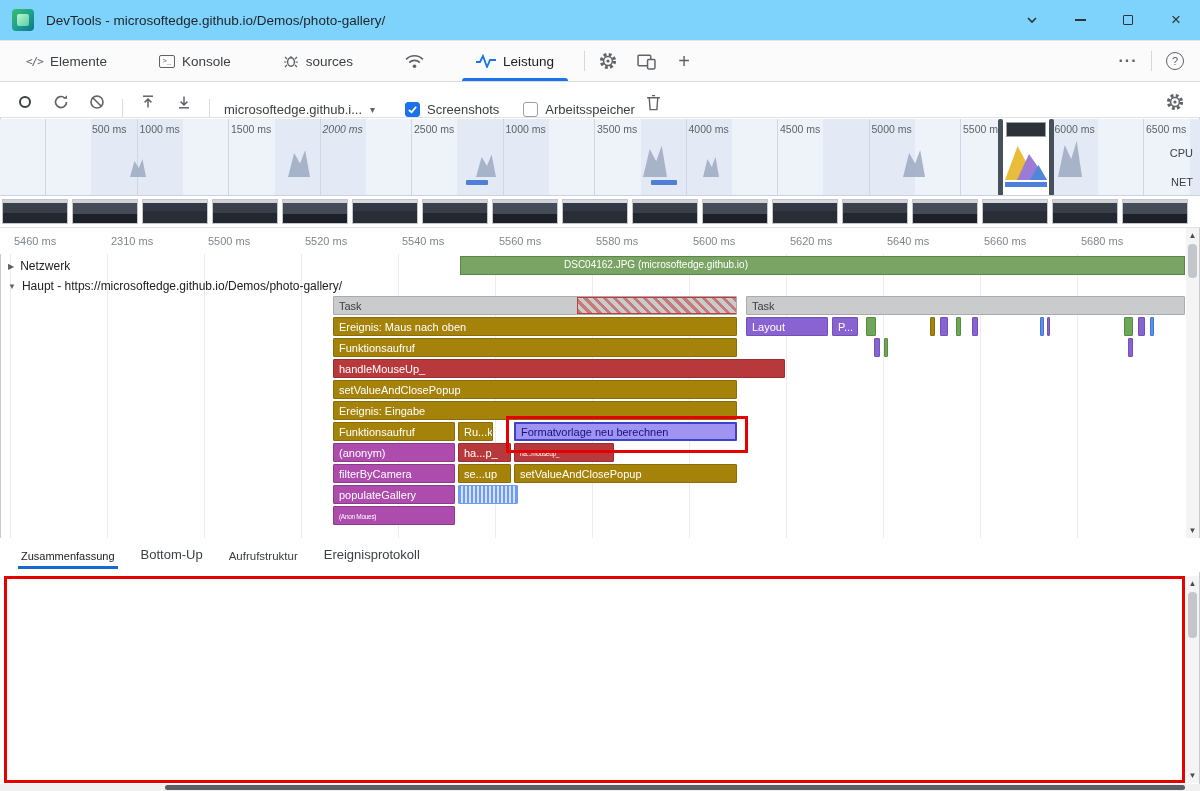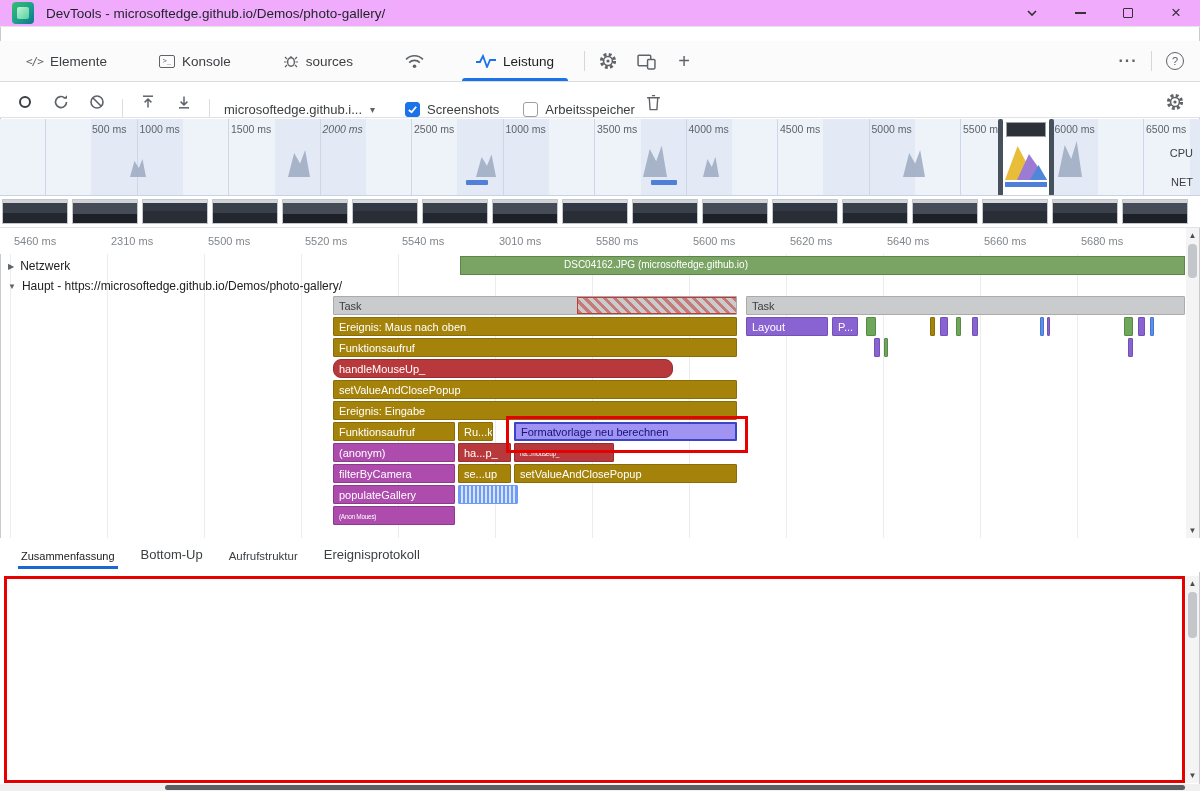--- a/index.html
+++ b/index.html
@@ -1,21 +1,21 @@
 <!DOCTYPE html>
 <html><head>
 <meta charset="utf-8">
 <style>
 *{margin:0;padding:0;box-sizing:border-box}
 html,body{width:1200px;height:791px}
 body{font-family:"Liberation Sans",sans-serif;color:#202124;background:#fff;overflow:hidden}
 .app{position:relative;width:1200px;height:791px;overflow:hidden;background:#fff;box-shadow:inset 0 0 0 1px #c8cace}
 
 
-.titlebar{position:absolute;left:0;top:0;width:1200px;height:27px;background:#f0abfc;border-bottom:1px solid #e3e5e8;display:flex;align-items:center}
+.titlebar{position:absolute;left:0;top:0;width:1200px;height:41px;background:#7dd3fc;border-bottom:1px solid #e3e5e8;display:flex;align-items:center}
 .devtools-logo{width:22px;height:22px;margin-left:12px;border-radius:4px;background:linear-gradient(135deg,#35c06e 0%,#1d9e8c 55%,#0e7490 100%);position:relative;flex:0 0 auto}
 .devtools-logo::after{content:"";position:absolute;inset:5px;border-radius:2px;background:linear-gradient(135deg,#bff3d4,#57d0a0)}
 .title-text{margin-left:12px;font-size:13.5px;color:#1f2328}
 .win-controls{margin-left:auto;display:flex;height:100%}
 .win-btn{width:48px;height:100%;display:flex;align-items:center;justify-content:center;color:#333;font-size:17px}
 .min-glyph{display:block;width:11px;height:2px;background:#333}
 .max-glyph{display:block;width:10px;height:10px;border:1.3px solid #333;border-radius:1px}
 
 
 .tabbar{position:absolute;left:0;top:41px;width:1200px;height:41px;background:#fbfbfc;border-bottom:1px solid #d9dcdf;display:flex;align-items:stretch}
@@ -394,21 +394,21 @@
       <div class="dg" style="left: 883px;"></div>
       <div class="dg" style="left: 980px;"></div>
       <div class="dg" style="left: 1077px;"></div>
     </div>
   <div class="ruler">
       <div class="ruler-label" style="left: 14px;">5460 ms</div>
       <div class="ruler-label" style="left: 111px;">2310 ms</div>
       <div class="ruler-label" style="left: 208px;">5500 ms</div>
       <div class="ruler-label" style="left: 305px;">5520 ms</div>
       <div class="ruler-label" style="left: 402px;">5540 ms</div>
-      <div class="ruler-label" style="left: 499px;">3010 ms</div>
+      <div class="ruler-label" style="left: 499px;">5560 ms</div>
       <div class="ruler-label" style="left: 596px;">5580 ms</div>
       <div class="ruler-label" style="left: 693px;">5600 ms</div>
       <div class="ruler-label" style="left: 790px;">5620 ms</div>
       <div class="ruler-label" style="left: 887px;">5640 ms</div>
       <div class="ruler-label" style="left: 984px;">5660 ms</div>
       <div class="ruler-label" style="left: 1081px;">5680 ms</div>
     </div>
 
   <div class="track-label tl-net">
     <span class="tri">▶</span>
@@ -448,21 +448,21 @@
       <div class="bar c-layout" style="left: 1047px; top: 21px; width: 3px;"></div>
       <div class="bar c-green" style="left: 1124px; top: 21px; width: 9px;"></div>
       <div class="bar c-layout" style="left: 1138px; top: 21px; width: 7px;"></div>
       <div class="bar c-blue" style="left: 1150px; top: 21px; width: 4px;"></div>
       <div class="bar c-olive" style="left: 333px; top: 42px; width: 404px;">
         <span class="bar-label">Funktionsaufruf</span>
       </div>
       <div class="bar c-layout" style="left: 874px; top: 42px; width: 6px;"></div>
       <div class="bar c-green" style="left: 884px; top: 42px; width: 4px;"></div>
       <div class="bar c-layout" style="left: 1128px; top: 42px; width: 5px;"></div>
-      <div class="bar c-red" style="left: 333px; top: 63px; width: 340px; border-radius: 8px;">
+      <div class="bar c-red" style="left: 333px; top: 63px; width: 452px;">
         <span class="bar-label">handleMouseUp_</span>
       </div>
       <div class="bar c-olive" style="left: 333px; top: 84px; width: 404px;">
         <span class="bar-label">setValueAndClosePopup</span>
       </div>
       <div class="bar c-olive" style="left: 333px; top: 105px; width: 404px;">
         <span class="bar-label">Ereignis: Eingabe</span>
       </div>
       <div class="bar c-olive" style="left: 333px; top: 126px; width: 122px;">
         <span class="bar-label">Funktionsaufruf</span>

